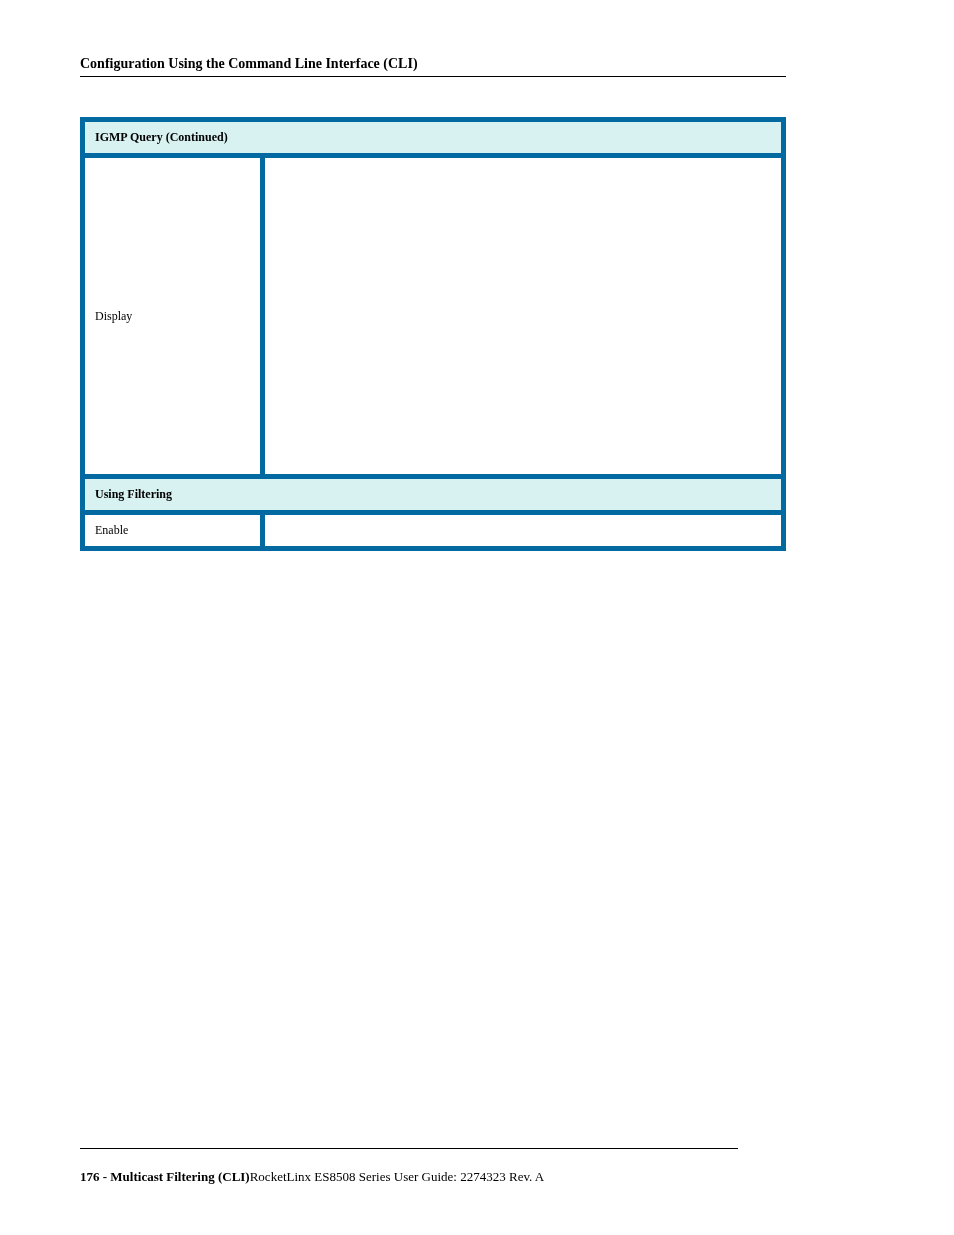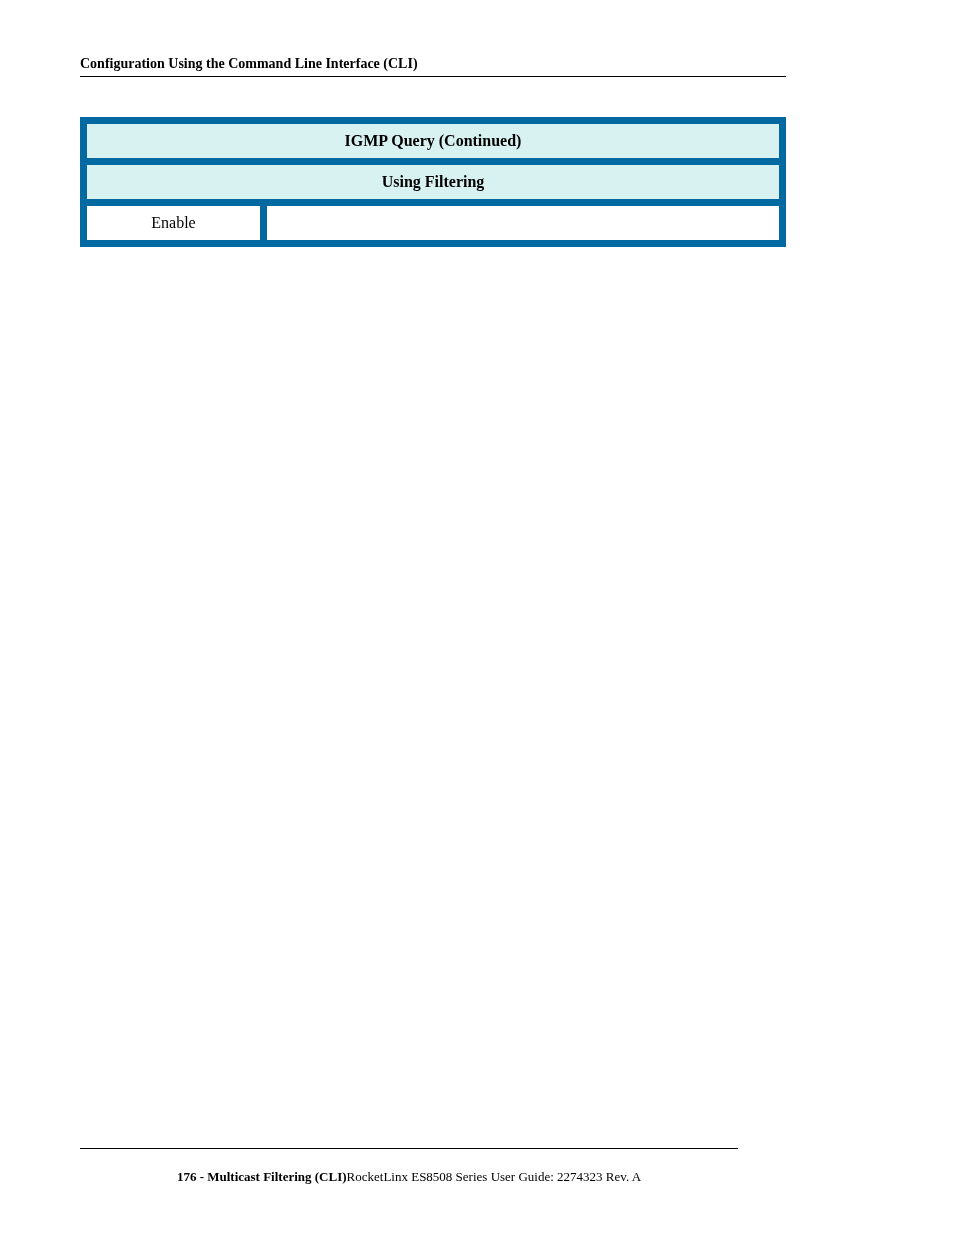--- a/index.html
+++ b/index.html
@@ -22,24 +22,24 @@
     padding-bottom: 4px;
     border-bottom: 1.5px solid #000;
     margin-bottom: 40px;
   }
   table.cli-table {
     width: 100%;
     border-collapse: collapse;
     table-layout: fixed;
   }
   table.cli-table td, table.cli-table th {
-    border: 7px solid #0369a1;
+    border: 5px solid #0369a1;
     padding: 8px 10px;
-    font-size: 16px;
-    text-align: center;
+    font-size: 12px;
+    text-align: left;
     vertical-align: middle;
   }
   table.cli-table .section-header {
     background: #d8f1f1;
     font-weight: bold;
   }
   .col-left {
     width: 180px;
   }
   .display-row td.right-cell {
@@ -51,21 +51,21 @@
     right: 80px;
     bottom: 50px;
   }
   .footer-rule {
     border-top: 1.5px solid #000;
     height: 0;
     margin-bottom: 10px;
   }
   .footer-row {
     display: flex;
-    justify-content: center;
+    justify-content: flex-start;
     font-size: 13px;
     margin-top: 20px;
   }
   .footer-left {
     font-weight: bold;
   }
   .footer-right .italic {
   }
 </style>
 </head>
@@ -79,20 +79,24 @@
 
   <table class="cli-table">
     <colgroup>
       <col class="col-left">
       <col>
     </colgroup>
     <tbody>
       <tr>
         <td colspan="2" class="section-header">IGMP Query (Continued)</td>
       </tr>
+      <tr class="display-row">
+        <td>Display</td>
+        <td class="right-cell"></td>
+      </tr>
       <tr>
         <td colspan="2" class="section-header">Using Filtering</td>
       </tr>
       <tr>
         <td>Enable</td>
         <td></td>
       </tr>
     </tbody>
   </table>
 

